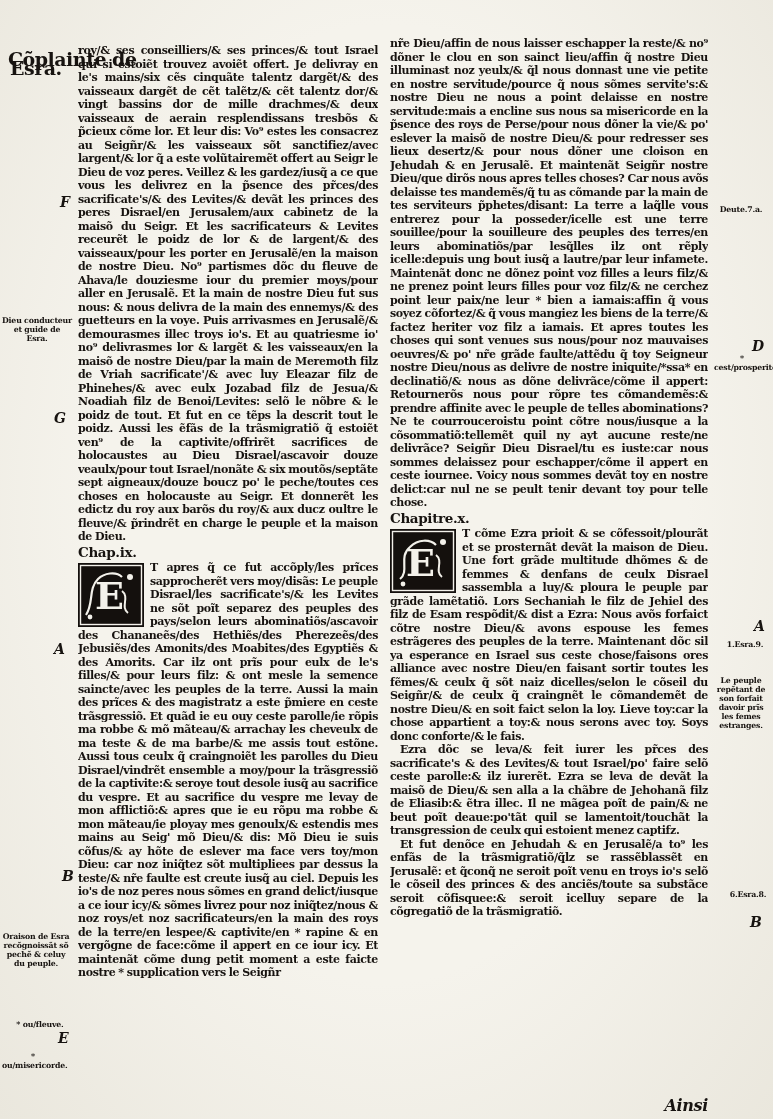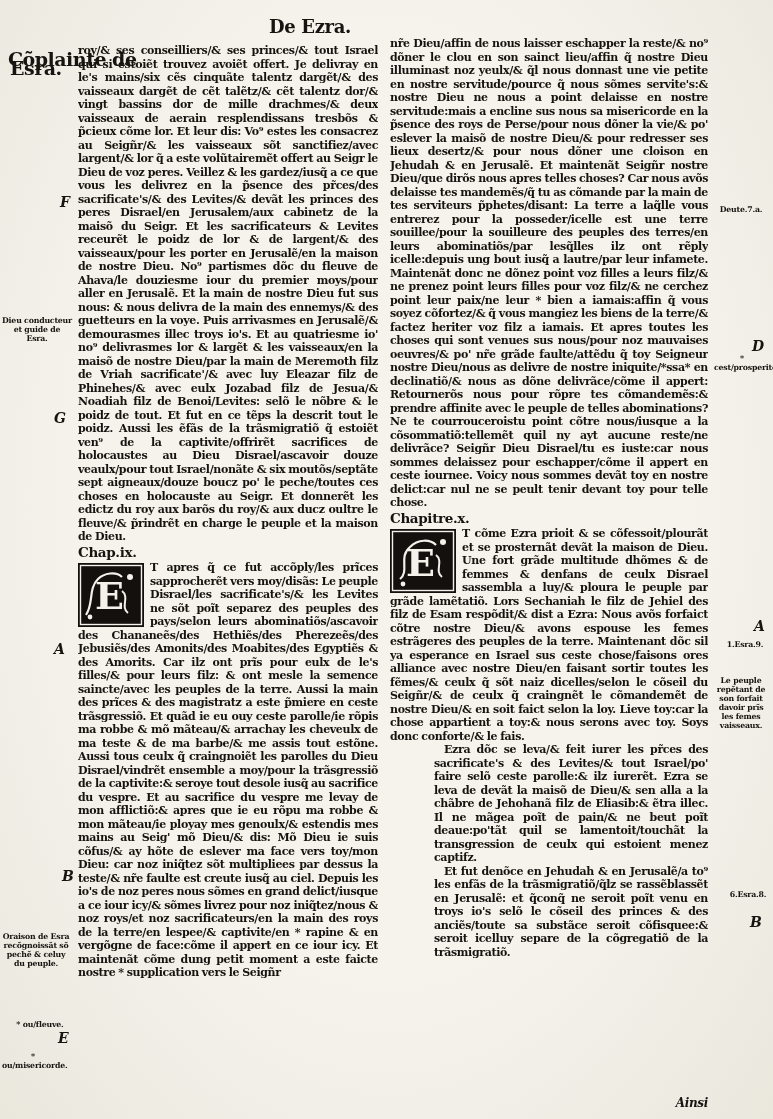--- a/index.html
+++ b/index.html
@@ -17,37 +17,36 @@
   .run-title{ position:absolute; font-size:19px; font-weight:700; letter-spacing:-0.5px;}
   .rt1{ left:8px; top:48px; }
   .rt2{ left:10px; top:57px; }
   .center-title{ position:absolute; left:210px; top:16px; width:200px; text-align:center; font-size:18px; font-weight:700;}
   .chap-ref{ position:absolute; left:470px; top:10px; width:220px; text-align:center; font-size:18px; font-weight:700;}
   
   .col{ position:absolute; font-size:11px; line-height:13.5px; text-align:justify; font-weight:700; letter-spacing:-0.35px; word-spacing:-0.5px;}
   .col-left{ left:78px; top:44px; width:300px; height:1072px; overflow:hidden;}
   .col-right{ left:390px; top:37px; width:318px; height:1080px; overflow:hidden;}
   .para{ margin:0; }
-  .para.indent{ text-indent:10px;margin-left:44px; }
+  .para.indent{ text-indent:10px; }
   .chap-head{ font-size:13.5px; font-weight:700; margin:2px 0 2px 0;}
   .dropcap{ float:left; width:66px; height:64px; margin:2px 6px 1px 0; display:block;}
   .dropcap svg{ display:block; }
   
   .marker{ position:absolute; font-size:14px; font-weight:700; font-style:italic;}
   .mnote{ position:absolute; font-size:7.8px; line-height:9px; font-weight:700; letter-spacing:-0.2px; text-align:center;}
-  .catchword{ position:absolute; left:590px; top:1096px; width:118px; text-align:right; font-size:12px; font-weight:700; font-style:italic;}
+  .catchword{ position:absolute; left:590px; top:1096px; width:118px; text-align:right; font-size:16px; font-weight:700; font-style:italic;}
 </style>
 </head>
 <body>
 
 <div class="page">
 
   <div class="run-title rt1 blackletter">Cõplainte de</div>
   <div class="run-title rt2 blackletter">Esra.</div>
-  <div class="center-title blackletter">De Ezra.</div>
 
   <div class="col col-left">
     <p class="para">roy/&amp; ses conseilliers/&amp; ses princes/&amp; tout Israel qui si estoiẽt trouvez avoiẽt offert. Je delivray en le's mains/six cẽs cinquãte talentz dargẽt/&amp; des vaisseaux dargẽt de cẽt talẽtz/&amp; cẽt talentz dor/&amp; vingt bassins dor de mille drachmes/&amp; deux vaisseaux de aerain resplendissans tresbõs &amp; p̃cieux cõme lor. Et leur dis: Vo⁹ estes les consacrez au Seigñr/&amp; les vaisseaux sõt sanctifiez/avec largent/&amp; lor q̃ a este volũtairemẽt offert au Seigr le Dieu de voz peres. Veillez &amp; les gardez/iusq̃ a ce que vous les delivrez en la p̃sence des pr̃ces/des sacrificate's/&amp; des Levites/&amp; devãt les princes des peres Disrael/en Jerusalem/aux cabinetz de la maisõ du Seigr. Et les sacrificateurs &amp; Levites receurẽt le poidz de lor &amp; de largent/&amp; des vaisseaux/pour les porter en Jerusalẽ/en la maison de nostre Dieu. No⁹ partismes dõc du fleuve de Ahava/le douziesme iour du premier moys/pour aller en Jerusalẽ. Et la main de nostre Dieu fut sus nous: &amp; nous delivra de la main des ennemys/&amp; des guetteurs en la voye. Puis arrivasmes en Jerusalẽ/&amp; demourasmes illec troys io's. Et au quatriesme io' no⁹ delivrasmes lor &amp; largẽt &amp; les vaisseaux/en la maisõ de nostre Dieu/par la main de Meremoth filz de Vriah sacrificate'/&amp; avec luy Eleazar filz de Phinehes/&amp; avec eulx Jozabad filz de Jesua/&amp; Noadiah filz de Benoi/Levites: selõ le nõbre &amp; le poidz de tout. Et fut en ce tẽps la descrit tout le poidz. Aussi les ẽfãs de la trãsmigratiõ q̃ estoiẽt ven⁹ de la captivite/offrirẽt sacrifices de holocaustes au Dieu Disrael/ascavoir douze veaulx/pour tout Israel/nonãte &amp; six moutõs/septãte sept aigneaux/douze boucz po' le peche/toutes ces choses en holocauste au Seigr. Et donnerẽt les edictz du roy aux barõs du roy/&amp; aux ducz oultre le fleuve/&amp; p̃rindrẽt en charge le peuple et la maison de Dieu.</p>
     <div class="chap-head">Chap.ix.</div>
     <p class="para">
       <span class="dropcap">
           <svg width="66" height="64" viewBox="0 0 66 64" xmlns="http://www.w3.org/2000/svg">
         <rect x="0" y="0" width="66" height="64" fill="#14100d"></rect>
         <rect x="2.5" y="2.5" width="61" height="59" fill="none" stroke="#f3f1ea" stroke-width="1.4"></rect>
         <path d="M8 52 C16 40 10 26 20 16 C26 10 38 8 44 14" fill="none" stroke="#f3f1ea" stroke-width="2.2"></path>
@@ -90,19 +89,19 @@
   <div class="mnote" style="left:2px;top:932px;width:68px;">Oraison de Esra recõgnoissãt sõ pechẽ &amp; celuy du peuple.</div>
   <div class="mnote" style="left:6px;top:1020px;width:68px;">* ou/fleuve.</div>
   <div class="marker" style="left:58px;top:1030px;">E</div>
   <div class="mnote" style="left:2px;top:1052px;width:62px;">* ou/misericorde.</div>
 
   <div class="mnote" style="left:712px;top:205px;width:58px;">Deute.7.a.</div>
   <div class="marker" style="left:752px;top:338px;">D</div>
   <div class="mnote" style="left:714px;top:354px;width:56px;">* cest/prosperite.</div>
   <div class="marker" style="left:754px;top:618px;">A</div>
   <div class="mnote" style="left:720px;top:640px;width:50px;">1.Esra.9.</div>
-  <div class="mnote" style="left:712px;top:676px;width:58px;">Le peuple repẽtant de son forfait davoir prĩs les femes vaisseaux.</div>
+  <div class="mnote" style="left:712px;top:676px;width:58px;">Le peuple repẽtant de son forfait davoir prĩs les femes estranges.</div>
   <div class="mnote" style="left:724px;top:890px;width:48px;">6.Esra.8.</div>
   <div class="marker" style="left:750px;top:914px;">B</div>
 
   <div class="catchword blackletter">Ainsi</div>
 
 </div>
 
 </body></html>

